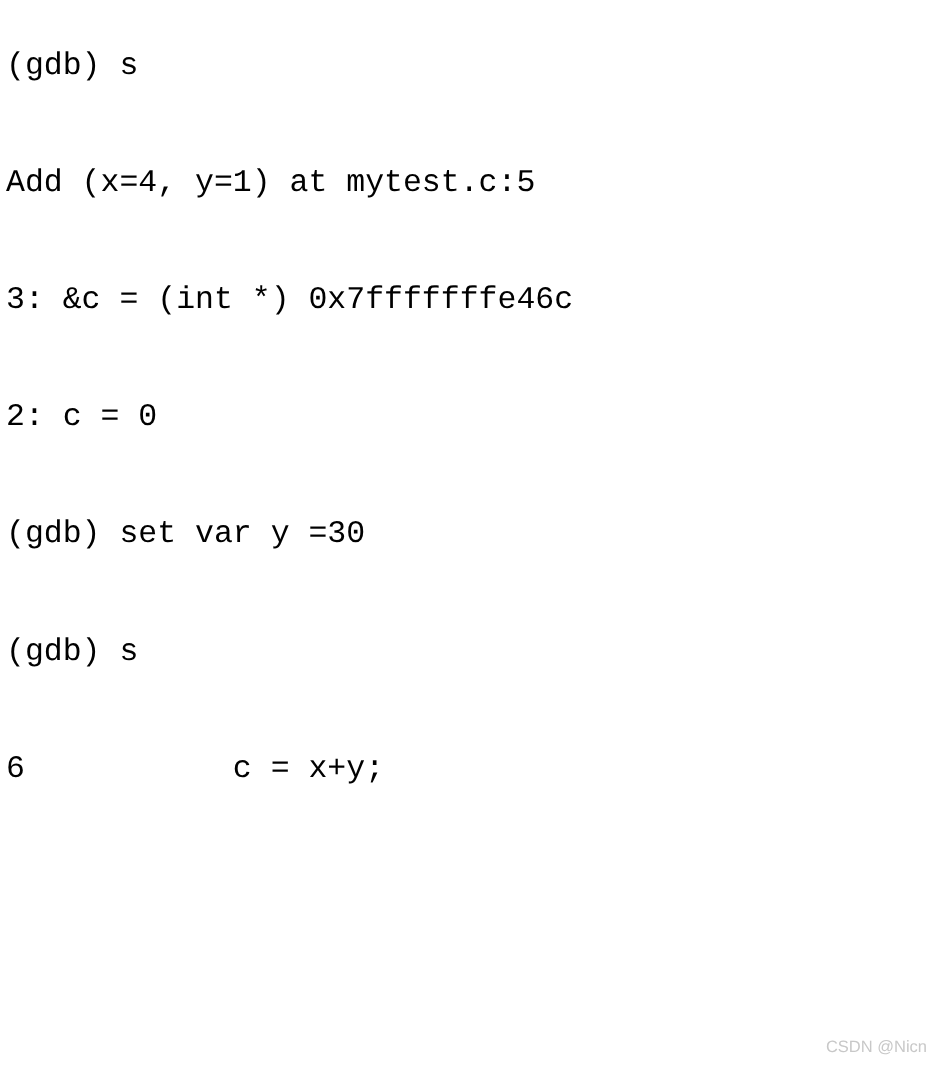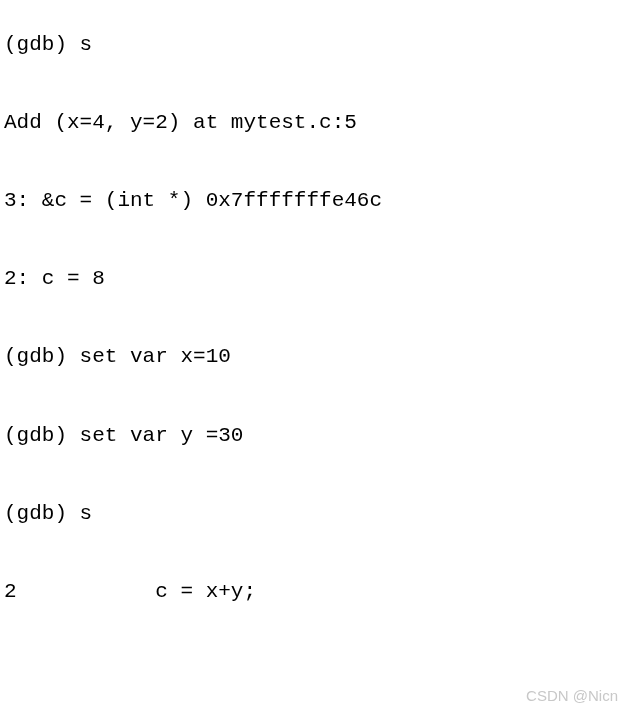--- a/index.html
+++ b/index.html
@@ -23,36 +23,35 @@
       white-space: pre;
     }
     .line {
       display: block;
     }
     .watermark {
       position: absolute;
       bottom: 6px;
       right: 8px;
       font-family: Arial, sans-serif;
-      font-size: 15px;
+      font-size: 11px;
       color: #c8c8c8;
     }
   </style>
 </head>
 <body>
 
 <div class="terminal">
   <span class="line" style="margin-top:-22px;">(gdb) s</span>
-  <span class="line">Add (x=4, y=2) at mytest.c:5</span>
+  <span class="line">Add (x=4, y=1) at mytest.c:5</span>
   <span class="line">3: &amp;c = (int *) 0x7fffffffe46c</span>
-  <span class="line">2: c = 8</span>
-  <span class="line">(gdb) set var x=10</span>
+  <span class="line">2: c = 0</span>
   <span class="line">(gdb) set var y =30</span>
   <span class="line">(gdb) s</span>
-  <span class="line">2           c = x+y;</span>
+  <span class="line">6           c = x+y;</span>
   
   
   
   
   
   
   
   
   
   

